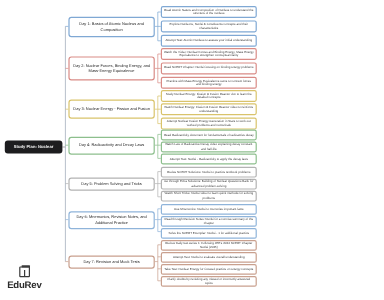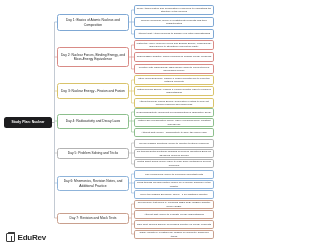--- a/index.html
+++ b/index.html
@@ -68,21 +68,21 @@
   .c-yellow { border-color:#d9c36b; }
   .c-green  { border-color:#8dbf8d; }
   .c-gray   { border-color:#b3b3b3; }
   .c-blue2  { border-color:#8fb4da; }
   .c-brown  { border-color:#c9a08e; }
 
   
   .logo {
     position:absolute;
     left:6px; bottom:8px;
-    display:flex; align-items:center; gap:2.5px;
+    display:flex; align-items:center; gap:2.5px;flex-direction:column;
   }
   .logo-mark {
     width:9px; height:9px;
     border:1px solid #3b3b3b;
     border-radius:1px;
     position:relative;
     background:#ffffff;
   }
   .logo-mark::before {
     content:"";

